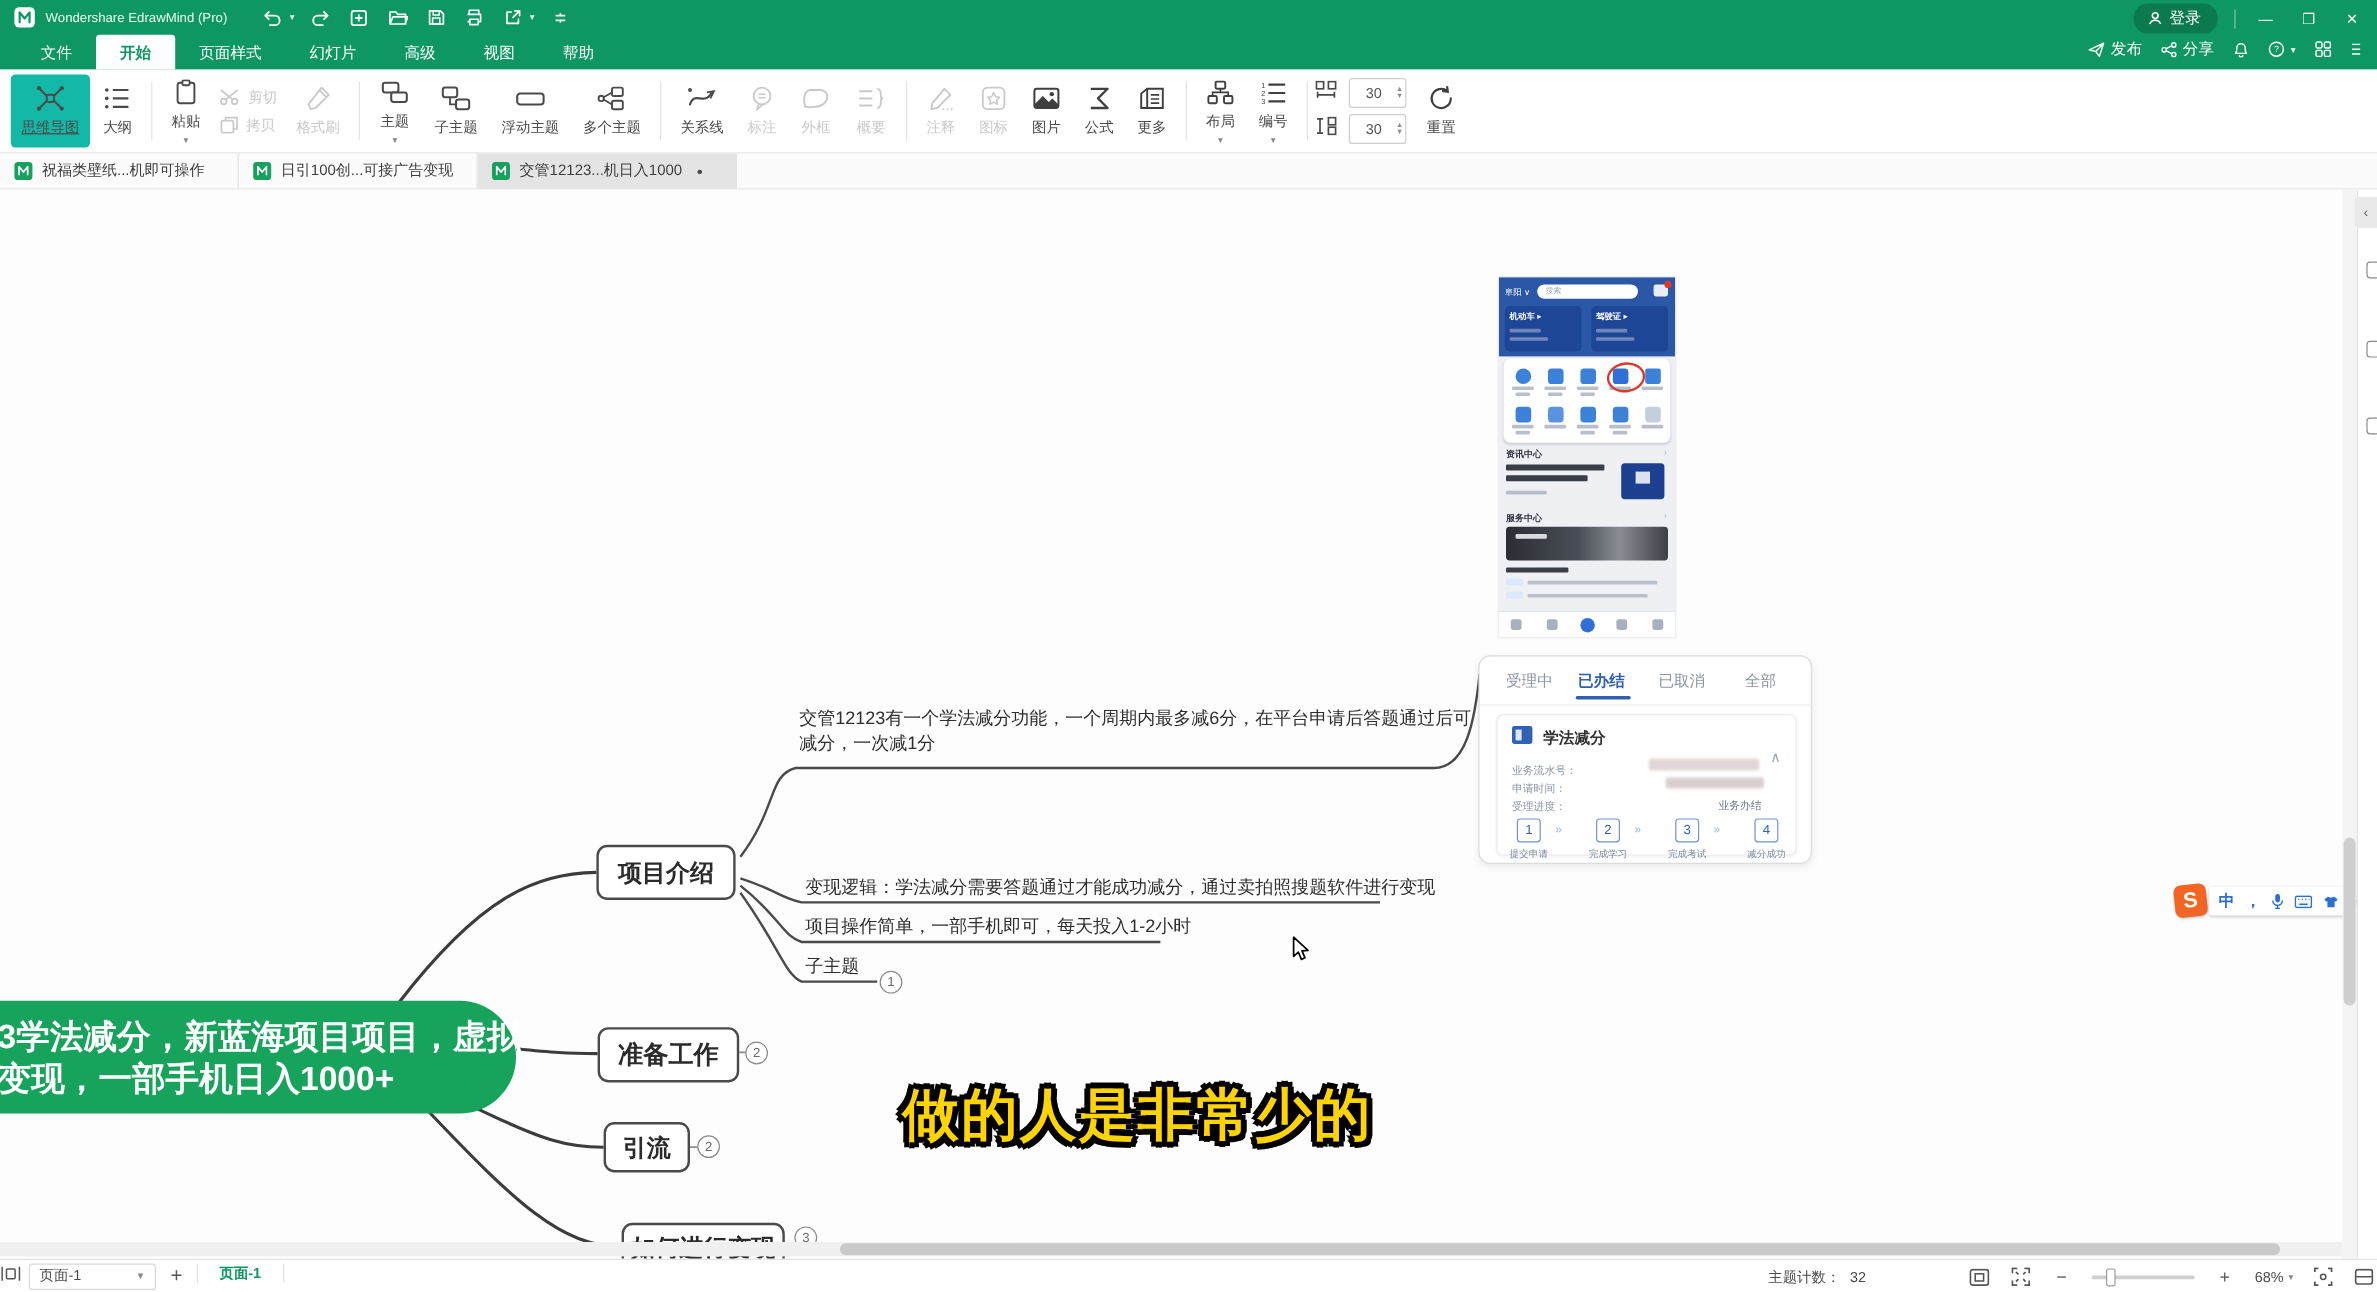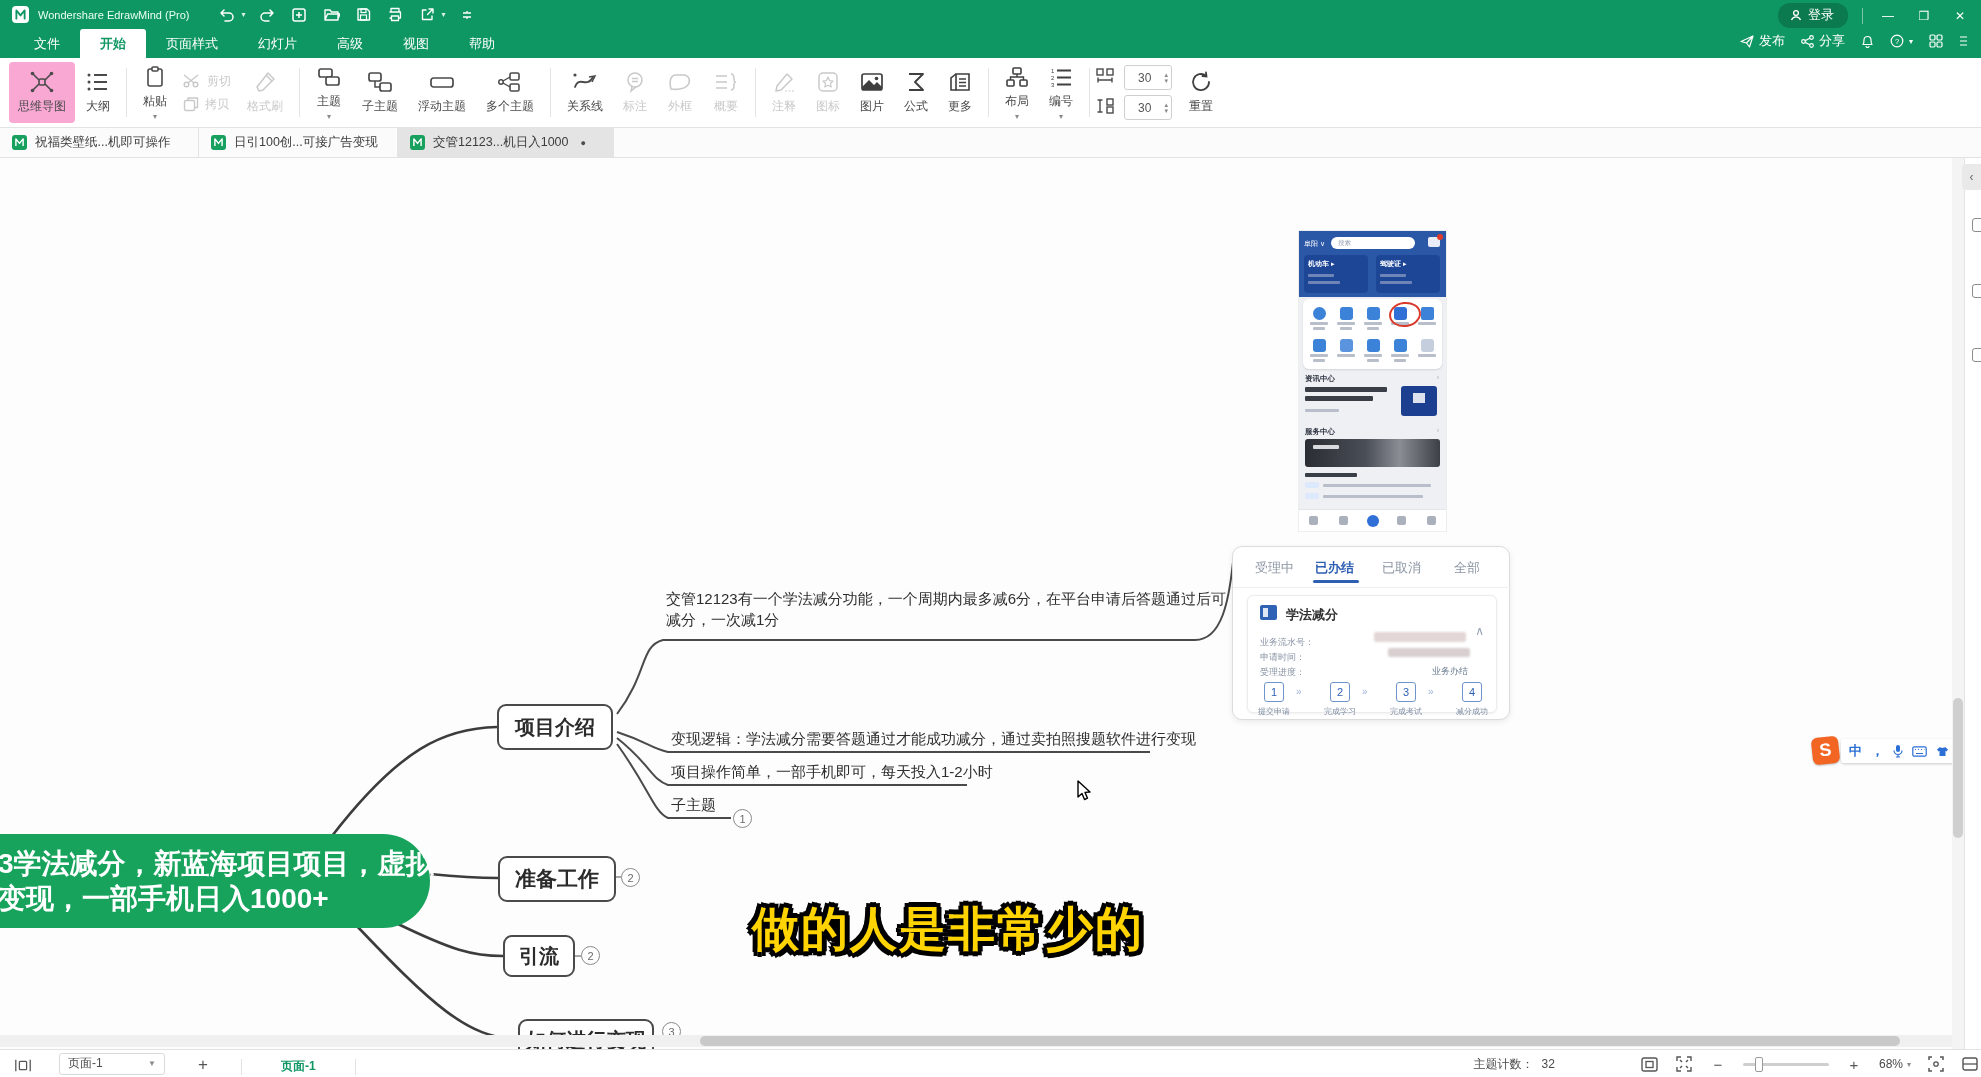--- a/index.html
+++ b/index.html
@@ -27,21 +27,21 @@
   .tb-row2 { position:absolute; left:0; top:29px; width:1981px; height:29px; display:flex; align-items:stretch; }
   .menu-item { color:#ffffff; font-size:13px; padding:0 20px; display:flex; align-items:center; cursor:pointer; }
   .menu-item.active { background:#ffffff; color:#0F9763; border-radius:3px 3px 0 0; font-weight:bold; }
   .tb-right2 { position:absolute; right:14px; top:32px; display:flex; align-items:center; gap:16px; color:#fff; font-size:13px; }
   .tr2-item { display:flex; align-items:center; gap:5px; cursor:pointer; }
 
   
   #toolbar { position:absolute; left:0; top:58px; width:1981px; height:70px; background:#fff; border-bottom:1px solid #e3e3e3; display:flex; align-items:stretch; padding-left:8px; }
   .tb-btn { display:flex; flex-direction:column; align-items:center; justify-content:center; gap:5px; padding:0 9px; color:#4a4a4a; cursor:pointer; border-radius:4px; margin:4px 1px; position:relative; }
   .tb-btn .lbl { font-size:12px; white-space:nowrap; }
-  .tb-btn.selected { background:#f9a8d4; }
+  .tb-btn.selected { background:#14b8a6;text-decoration:underline; }
   .tb-btn.disabled { color:#c9c9c9; cursor:default; }
   .tb-btn svg { display:block; }
   .tb-caret { font-size:8px; color:#8a8a8a; line-height:4px; }
   .tb-sep { width:1px; background:#e4e4e4; margin:10px 6px; }
   .sm-col { display:flex; flex-direction:column; justify-content:center; gap:6px; }
   .sm-btn { display:flex; align-items:center; gap:6px; font-size:12px; color:#c9c9c9; cursor:default; padding:0 6px; }
   .spin-col { display:flex; flex-direction:column; justify-content:center; gap:5px; }
   .spin-row { display:flex; align-items:center; gap:8px; color:#4a4a4a;justify-content:flex-end; }
   .spin-box { width:48px; height:25px; border:1px solid #cfcfcf; border-radius:3px; display:flex; align-items:center; font-size:12px; color:#555; }
   .spin-box .val { flex:1; text-align:center; }
@@ -59,21 +59,21 @@
   .node { position:absolute; background:#fff; border:2px solid #4a4a4a; border-radius:9px; display:flex; align-items:center; justify-content:center; font-weight:bold; color:#2b2b2b; cursor:pointer; }
   .badge { position:absolute; width:19px; height:19px; border:1.5px solid #8a8a8a; border-radius:50%; background:#fff; color:#6a6a6a; font-size:11px; display:flex; align-items:center; justify-content:center; cursor:pointer; }
   .child-text { position:absolute; font-size:15px; color:#2e2e2e; white-space:nowrap; cursor:pointer; }
   #central-node { position:absolute; left:-150px; top:676px; width:580px; height:94px; background:#17A35C; border-radius:47px; color:#fff; font-weight:bold; font-size:28px; line-height:35px; padding:12px 0 0 148px; white-space:nowrap; cursor:pointer; }
 
   
   #subtitle { position:absolute; left:752px; top:740px; font-size:47px; font-weight:900; letter-spacing:2px; white-space:nowrap;
     text-shadow:-4px -4px 0 #000,4px -4px 0 #000,-4px 4px 0 #000,4px 4px 0 #000,-5px 0 0 #000,5px 0 0 #000,0 -5px 0 #000,0 5px 0 #000; }
 
   
-  #phone { position:absolute; left:1299px; top:73px; width:147px; height:300px; background:#eef0f4; box-shadow:0 0 0 1px rgba(0,0,0,.06); overflow:hidden; cursor:pointer;text-decoration:underline; }
+  #phone { position:absolute; left:1249px; top:73px; width:147px; height:300px; background:#eef0f4; box-shadow:0 0 0 1px rgba(0,0,0,.06); overflow:hidden; cursor:pointer;text-decoration:underline; }
   .ph-blue { position:absolute; left:0; top:0; width:147px; height:66px; background:#2B57A7; }
   .ph-loc { position:absolute; left:5px; top:8px; color:#fff; font-size:7px; white-space:nowrap; }
   .ph-search { position:absolute; left:32px; top:6px; width:84px; height:12px; background:#fff; border-radius:6px; font-size:6.5px; color:#9aa3b5; line-height:12px; padding-left:7px; }
   .ph-mail { position:absolute; right:6px; top:6px; width:12px; height:10px; background:#e8edf7; border-radius:2px; }
   .ph-mail::after { content:""; position:absolute; right:-3px; top:-3px; width:6px; height:6px; border-radius:50%; background:#e03a2b; }
   .ph-card { position:absolute; top:24px; width:64px; height:38px; background:#1D4697; border-radius:4px; padding:4px 4px; }
   .ph-card .t { color:#fff; font-size:7px; font-weight:bold; white-space:nowrap; }
   .bar { background:#6f85b8; border-radius:1px; height:3px; filter:blur(.4px); }
   .ph-panel { position:absolute; left:4px; top:68px; width:139px; height:70px; background:#fff; border-radius:6px; box-shadow:0 1px 2px rgba(0,0,0,.12); }
   .ph-ico { width:13px; height:13px; border-radius:3px; background:#3b82d8; margin:0 auto; }
@@ -116,21 +116,21 @@
   .hscroll-track { position:absolute; left:0; top:877px; width:1952px; height:12px; background:#f0f0f0; }
   .hscroll-thumb { position:absolute; left:700px; top:878px; width:1200px; height:10px; background:#c9c9c9; border-radius:5px; cursor:pointer; }
   .vscroll-track { position:absolute; left:1952px; top:0; width:12px; height:891px; background:#f4f4f4; }
   .vscroll-thumb { position:absolute; left:1953px; top:540px; width:10px; height:140px; background:#cfcfcf; border-radius:5px; cursor:pointer; }
   .right-panel { position:absolute; left:1964px; top:0; width:17px; height:891px; background:#ffffff; border-left:1px solid #e4e4e4; }
   .rp-collapse { position:absolute; left:1962px; top:6px; width:19px; height:26px; background:#e9e9e9; border-radius:4px 0 0 4px; color:#6a6a6a; font-size:12px; display:flex; align-items:center; justify-content:center; cursor:pointer; }
   .rp-ico { position:absolute; left:1972px; width:14px; height:14px; border:1.5px solid #8b8b8b; border-radius:3px; }
 
   
   #statusbar { position:absolute; left:0; top:1049px; width:1981px; height:28px; background:#fff; border-top:1px solid #e2e2e2; display:flex; align-items:center; font-size:12px; color:#4a4a4a; }
-  .sb-left { display:flex; align-items:flex-end; gap:27px; padding-left:14px; }
+  .sb-left { display:flex; align-items:flex-start; gap:6px; }
   .page-select { width:106px; height:22px; border:1px solid #d9d9d9; border-radius:3px; display:flex; align-items:center; padding:0 8px; gap:6px; cursor:pointer; }
   .page-select .cv { margin-left:auto; font-size:8px; color:#8a8a8a; }
   .sb-div { width:1px; height:16px; background:#e2e2e2; }
   .add-page { font-size:17px; color:#555; cursor:pointer; padding:0 6px; }
   .page-tab { color:#0F9763; font-weight:bold; cursor:pointer; padding:0 12px; }
   .sb-right { position:absolute; right:10px; top:0; height:28px; display:flex; align-items:center; gap:16px; }
   .sb-ic { width:18px; height:18px; display:flex; align-items:center; justify-content:center; cursor:pointer; color:#555; }
   .slider-track { position:relative; width:86px; height:3px; background:#cfcfcf; border-radius:2px; cursor:pointer; }
   .slider-thumb { position:absolute; left:12px; top:-6px; width:8px; height:15px; background:#fff; border:1px solid #9a9a9a; border-radius:2px; cursor:pointer; }
   .zoom-pct { display:flex; align-items:center; gap:4px; cursor:pointer; }

